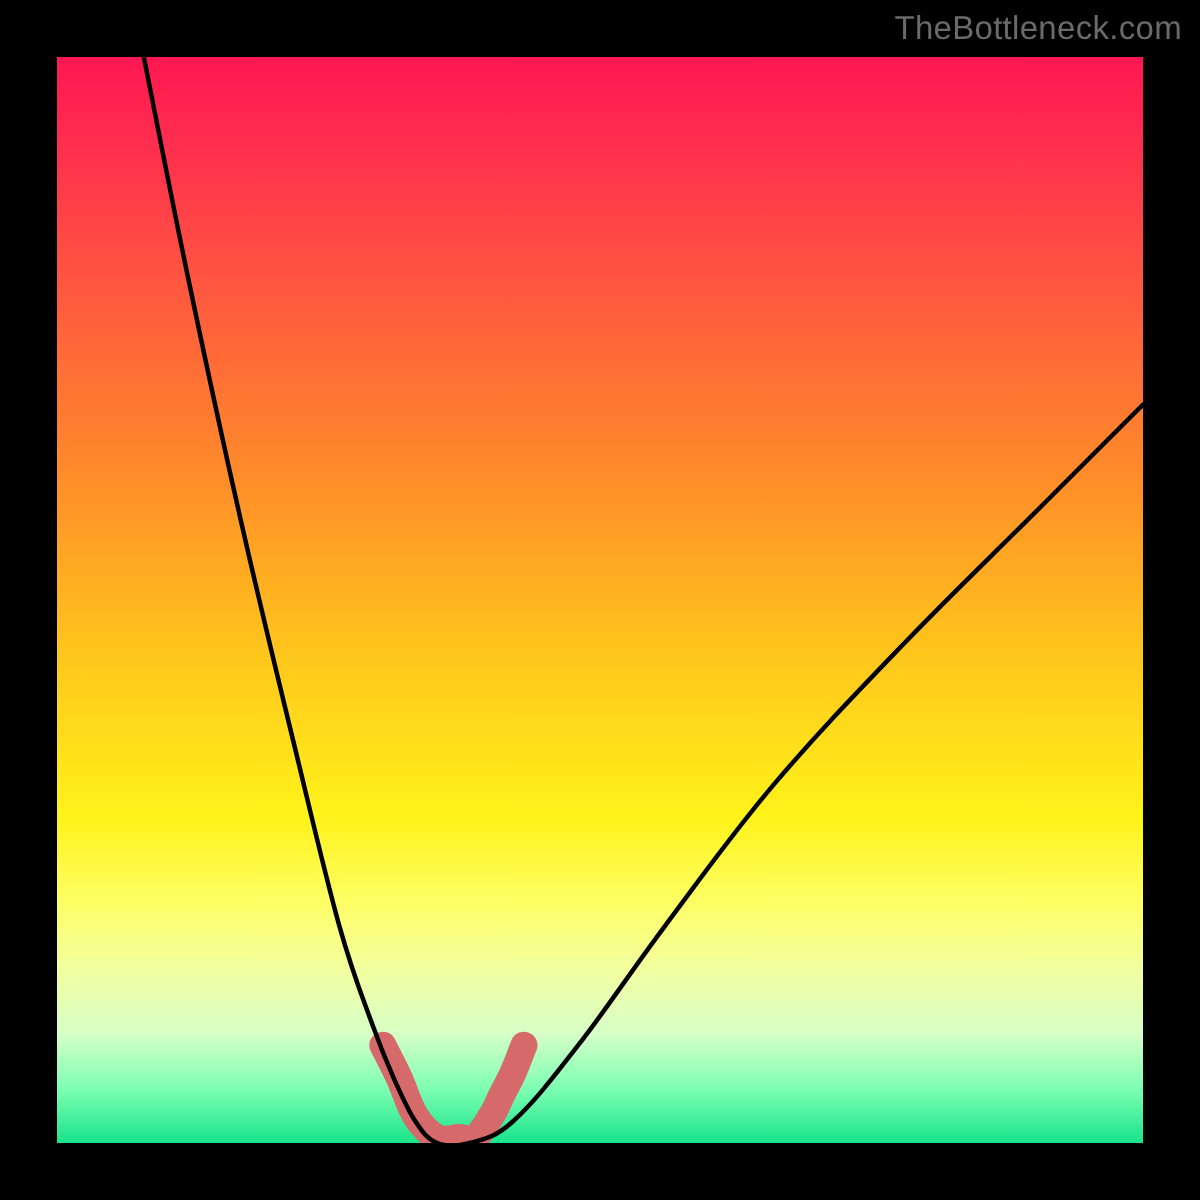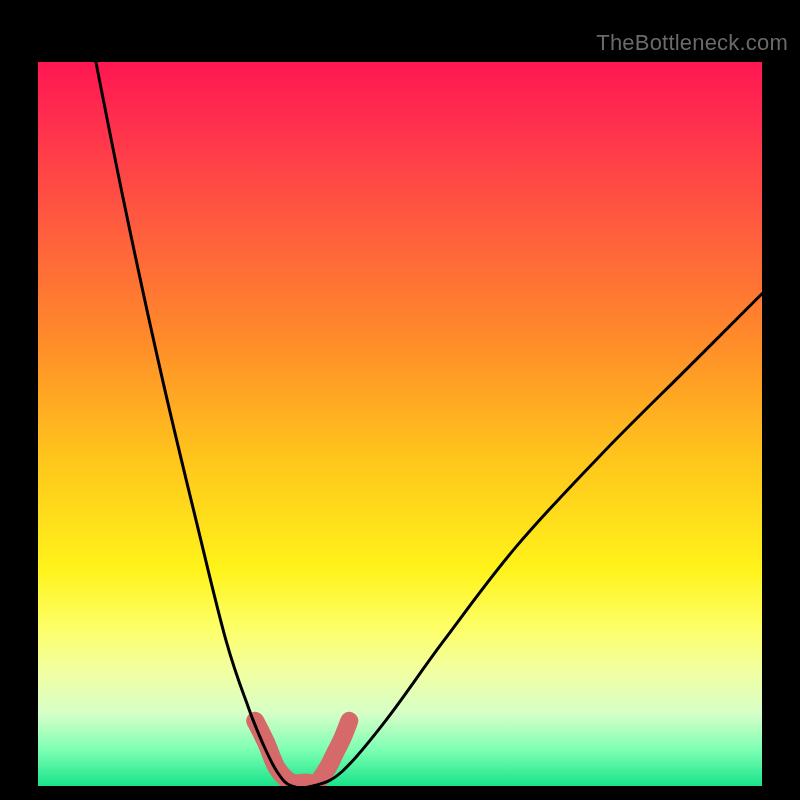--- a/index.html
+++ b/index.html
@@ -11,21 +11,20 @@
     background: #000;
     font-family: Arial, Helvetica, sans-serif;
   }
   .frame {
     position: absolute;
     left: 0;
     top: 0;
     width: 800px;
     height: 696px;
     background: #000;
-    margin-top: 24px;
   }
   .plot {
     position: absolute;
     left: 38px;
     top: 38px;
     width: 724px;
     height: 724px;
     
     background: linear-gradient(
       to bottom,

